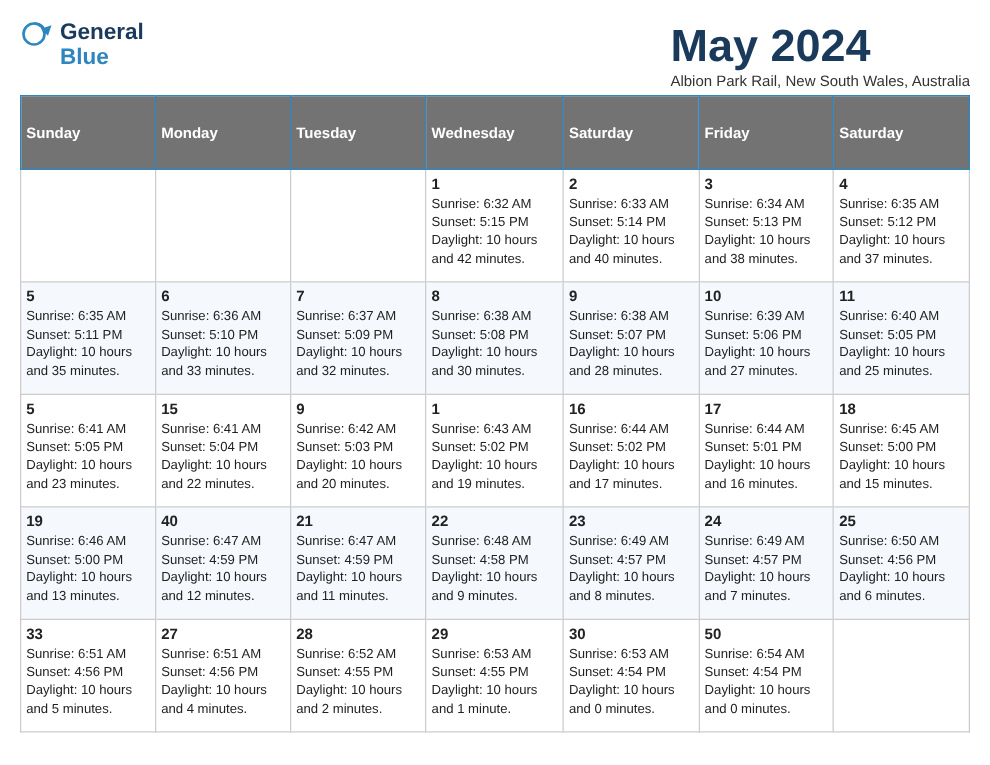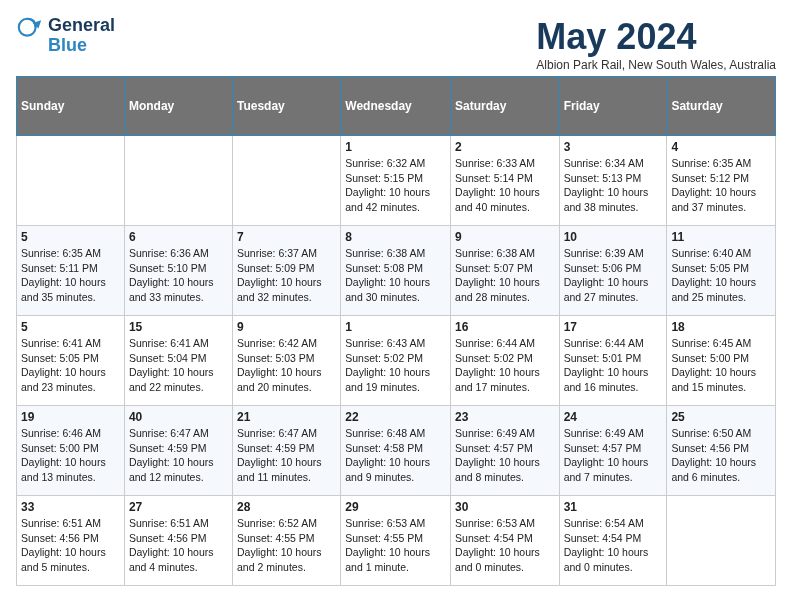--- a/index.html
+++ b/index.html
@@ -243,19 +243,19 @@
         </td>
         <td>
           <span class="day-number">29</span>
           <div class="day-info">Sunrise: 6:53 AM<br>Sunset: 4:55 PM<br>Daylight: 10 hours<br>and 1 minute.</div>
         </td>
         <td>
           <span class="day-number">30</span>
           <div class="day-info">Sunrise: 6:53 AM<br>Sunset: 4:54 PM<br>Daylight: 10 hours<br>and 0 minutes.</div>
         </td>
         <td>
-          <span class="day-number">31</span>
+          <span class="day-number">50</span>
           <div class="day-info">Sunrise: 6:54 AM<br>Sunset: 4:54 PM<br>Daylight: 10 hours<br>and 0 minutes.</div>
         </td>
         <td class="empty-cell"></td>
       </tr>
     </tbody>
 </table>
 
 </body></html>

